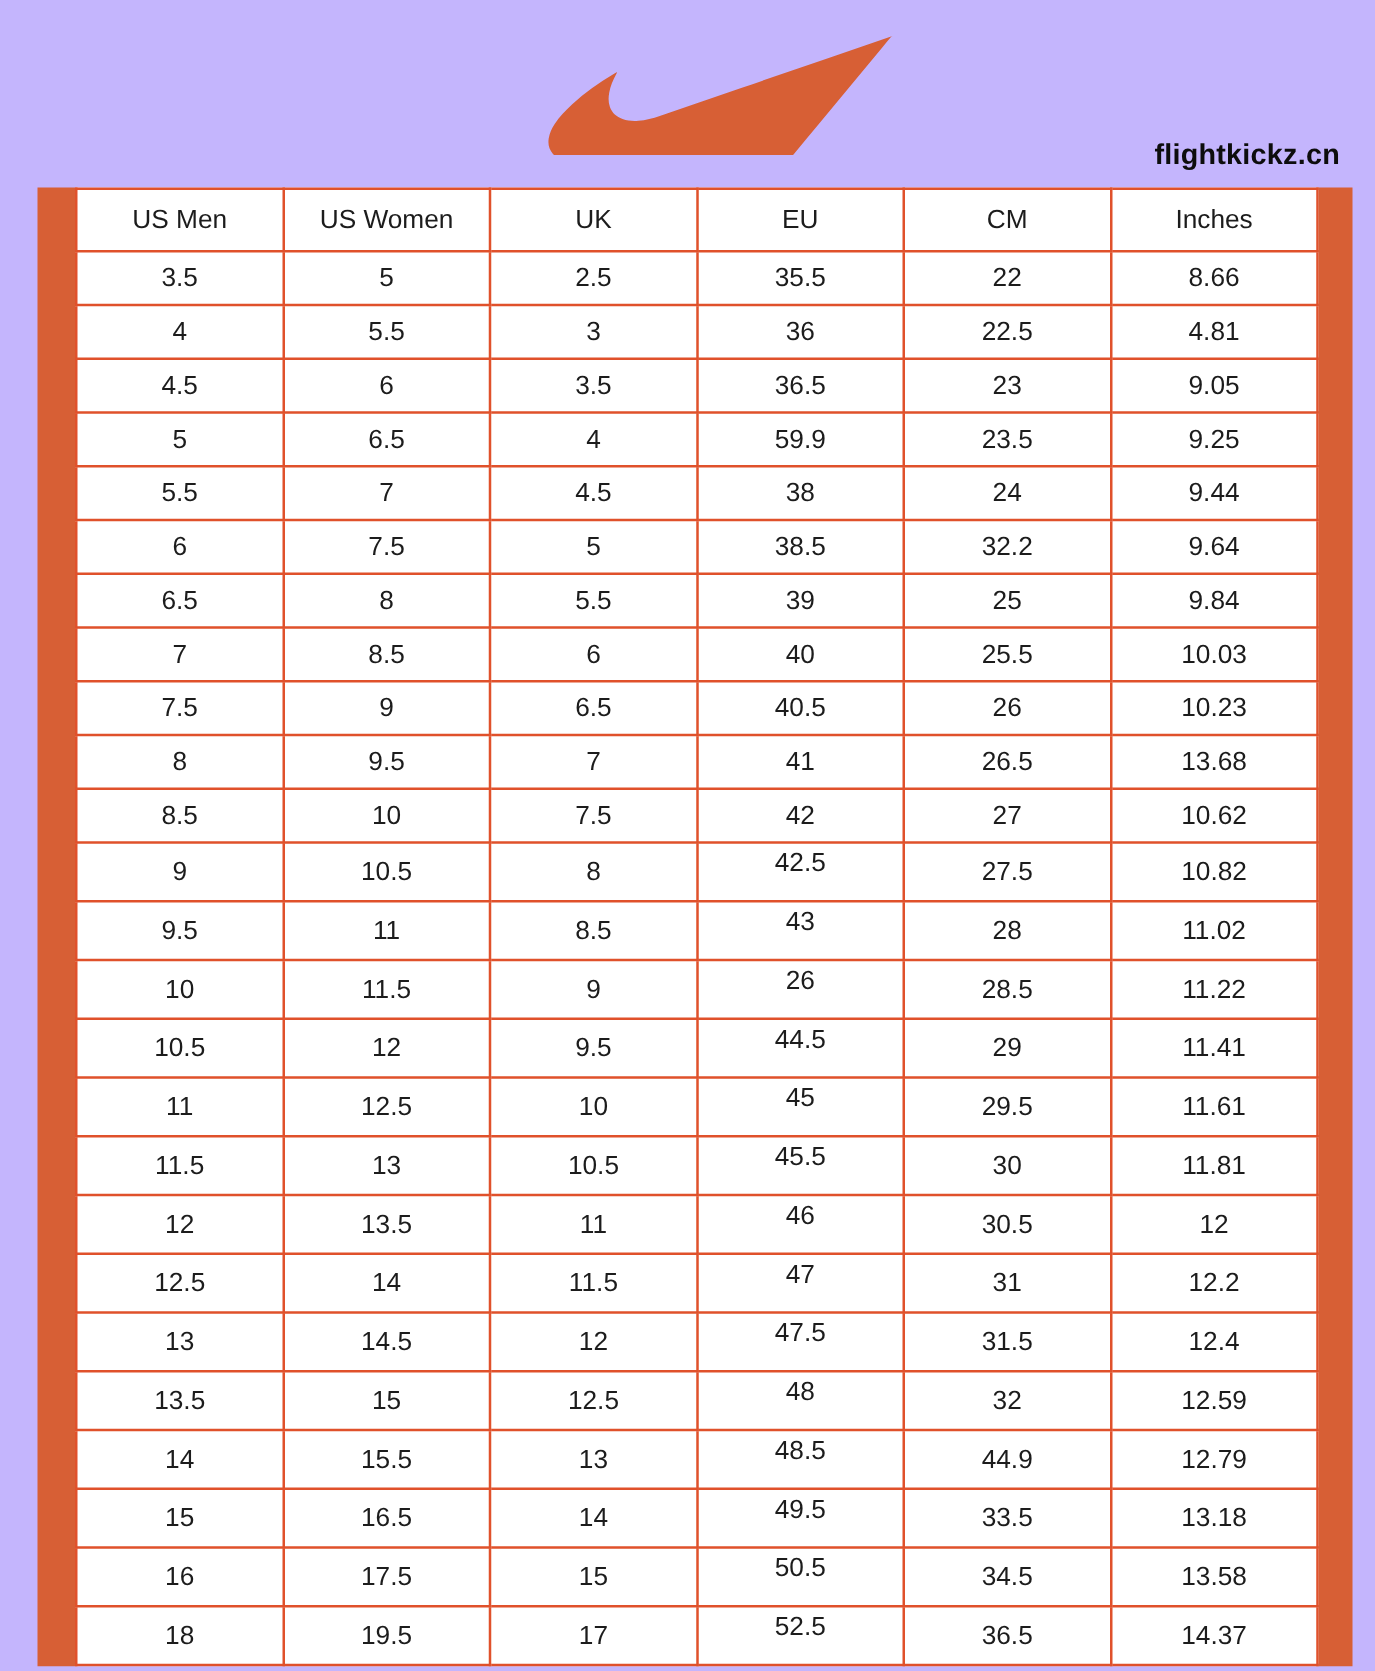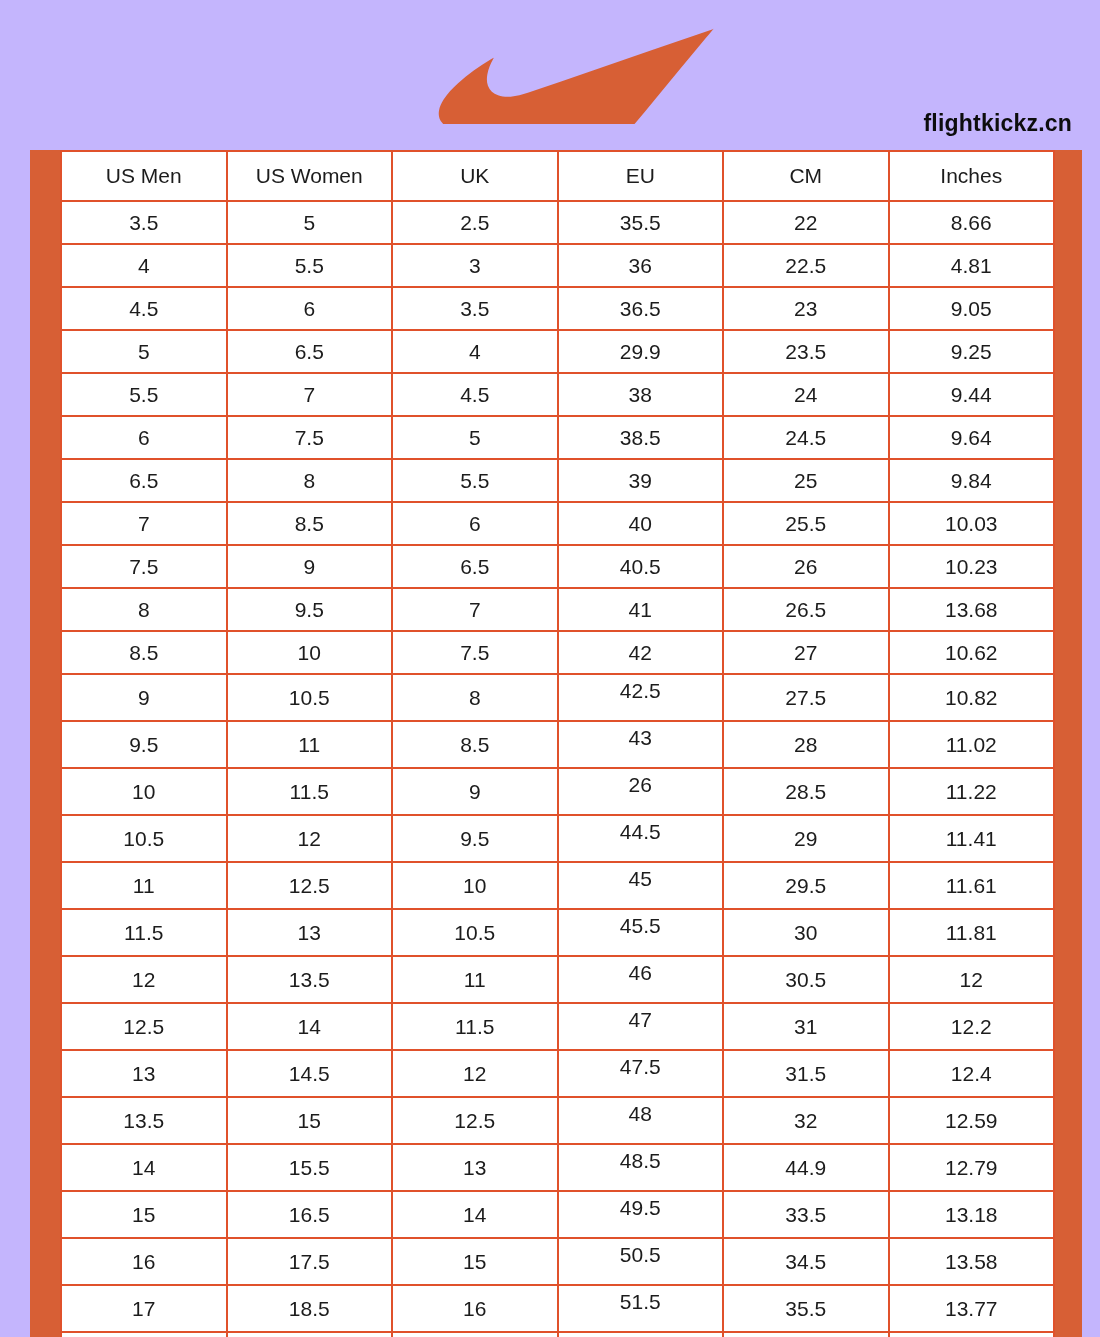--- a/index.html
+++ b/index.html
@@ -112,38 +112,38 @@
             <td>6</td>
             <td>3.5</td>
             <td>36.5</td>
             <td>23</td>
             <td>9.05</td>
           </tr>
           <tr>
             <td>5</td>
             <td>6.5</td>
             <td>4</td>
-            <td>29.9</td>
+            <td>59.9</td>
             <td>23.5</td>
             <td>9.25</td>
           </tr>
           <tr>
             <td>5.5</td>
             <td>7</td>
             <td>4.5</td>
             <td>38</td>
             <td>24</td>
             <td>9.44</td>
           </tr>
           <tr>
             <td>6</td>
             <td>7.5</td>
             <td>5</td>
             <td>38.5</td>
-            <td>24.5</td>
+            <td>32.2</td>
             <td>9.64</td>
           </tr>
           <tr>
             <td>6.5</td>
             <td>8</td>
             <td>5.5</td>
             <td>39</td>
             <td>25</td>
             <td>9.84</td>
           </tr>
@@ -277,28 +277,20 @@
           </tr>
           <tr>
             <td>16</td>
             <td>17.5</td>
             <td>15</td>
             <td class="raised">50.5</td>
             <td>34.5</td>
             <td>13.58</td>
           </tr>
           <tr>
-            <td>17</td>
-            <td>18.5</td>
-            <td>16</td>
-            <td class="raised">51.5</td>
-            <td>35.5</td>
-            <td>13.77</td>
-          </tr>
-          <tr>
             <td>18</td>
             <td>19.5</td>
             <td>17</td>
             <td class="raised">52.5</td>
             <td>36.5</td>
             <td>14.37</td>
           </tr>
         </tbody>
     </table>
     <div class="accent-bar right"></div>

